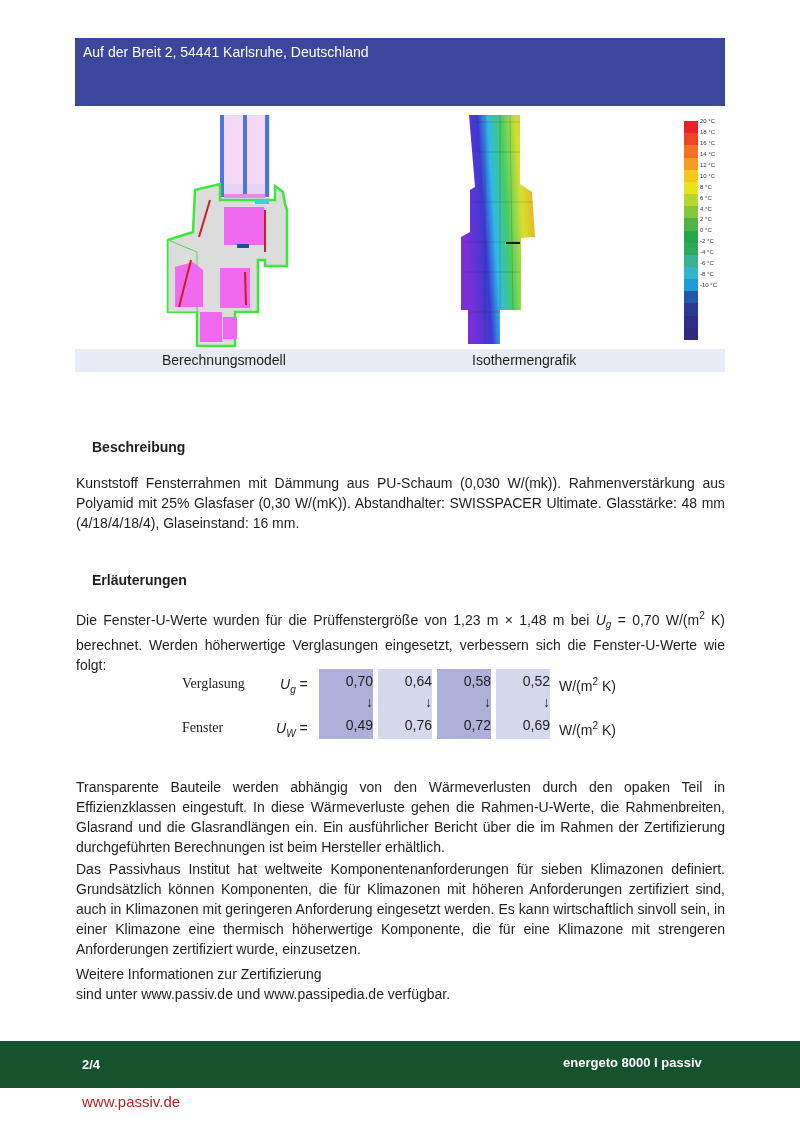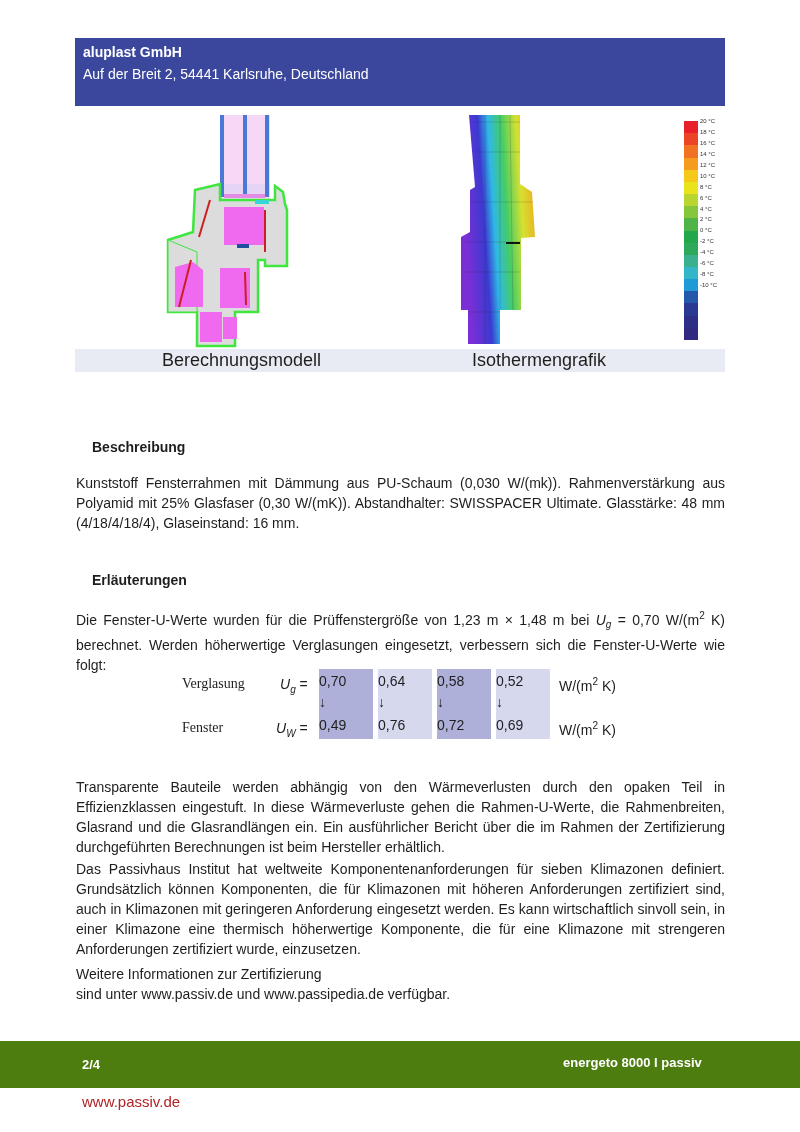--- a/index.html
+++ b/index.html
@@ -6,57 +6,56 @@
   body { width: 800px; height: 1132px; position: relative; overflow: hidden;
          font-family: "Liberation Sans", sans-serif; color: #1e1e1e; }
   .header { position: absolute; left: 75px; top: 38px; width: 650px; height: 68px;
             background: #3a479c; color: #ffffff; box-sizing: border-box; padding: 3px 8px; }
   .header .company { font-weight: bold; font-size: 14px; line-height: 22px; }
   .header .line { font-size: 14px; line-height: 22px; }
   .header .icon { display: inline-block; width: 14px; text-align: center; margin-right: 3px; }
 
   .figures { position: absolute; left: 75px; top: 112px; width: 650px; height: 236px; }
   .captions { position: absolute; left: 75px; top: 349px; width: 650px; height: 23px;
-              background: #e9ebf4; font-size: 18px; line-height: 23px; }
+              background: #e9ebf4; font-size: 14px; line-height: 23px; }
   .captions span { position: absolute; top: 0; }
   .cap-left { left: 87px; }
   .cap-right { left: 397px; }
 
   .colorbar { position: absolute; left: 684px; top: 121px; width: 14px; height: 219px; }
   .colorbar-labels { position: absolute; left: 700px; top: 116px; font-size: 6px; color: #333; }
   .colorbar-labels div { height: 10.95px; line-height: 10.95px; white-space: nowrap; }
 
   h2 { position: absolute; left: 76px; margin: 16px; font-size: 14px; font-weight: bold; }
   .para { position: absolute; left: 60px; width: 649px; font-size: 14px; line-height: 20px;
           text-align: justify; margin: 16px; }
 
   .utable { position: absolute; left: 182px; top: 672px; width: 480px; height: 70px; font-size: 14px; }
   .utable .lbl { position: absolute; font-family: Liberation Serif, serif; }
   .utable .sym { position: absolute; font-style: italic; }
   .utable .sym sub { font-size: 10px; }
   .utable .eq { font-style: normal; }
-  .utable .col { position: absolute; top: -3px; width: 54px; height: 70px; text-align: left; }
+  .utable .col { position: absolute; top: -3px; width: 54px; height: 70px; text-align: right; }
   .utable .col.dark { background: #aeb0da; }
   .utable .col.light { background: #d6d8ee; }
   .utable .col .v1 { position: absolute; top: 4px; left: 0; right: 0; }
   .utable .col .ar { position: absolute; top: 25px; left: 0; right: 0; }
   .utable .col .v2 { position: absolute; top: 48px; left: 0; right: 0; }
   .utable .unit { position: absolute; left: 377px; }
 
   .footer-bar { position: absolute; left: 0; top: 1041px; width: 800px; height: 47px;
-                background: #4d7c0f; color: #fff; font-size: 13px; font-weight: bold; }
+                background: #14532d; color: #fff; font-size: 13px; font-weight: bold; }
   .footer-bar .page { position: absolute; left: 82px; top: 16px; }
   .footer-bar .product { position: absolute; left: 563px; top: 14px; }
   .footer-link { position: absolute; left: 82px; top: 1093px; font-size: 15px; font-weight: normal; color: #b22326; }
 </style>
 </head>
 <body>
 
 <div class="header">
-  <div class="company">aluplast GmbH</div>
   <div class="line">Auf der Breit 2, 54441 Karlsruhe, Deutschland</div>
 </div>
 
 <div class="figures">
 
   <svg width="650" height="236" style="position:absolute;left:0;top:0">
 
     <rect x="145" y="3" width="50" height="84" fill="#f6d8f6"></rect>
     <rect x="145" y="72" width="50" height="10" fill="#e6d4f4"></rect>
     <rect x="145" y="3" width="4" height="82" fill="#4a78d8"></rect>

